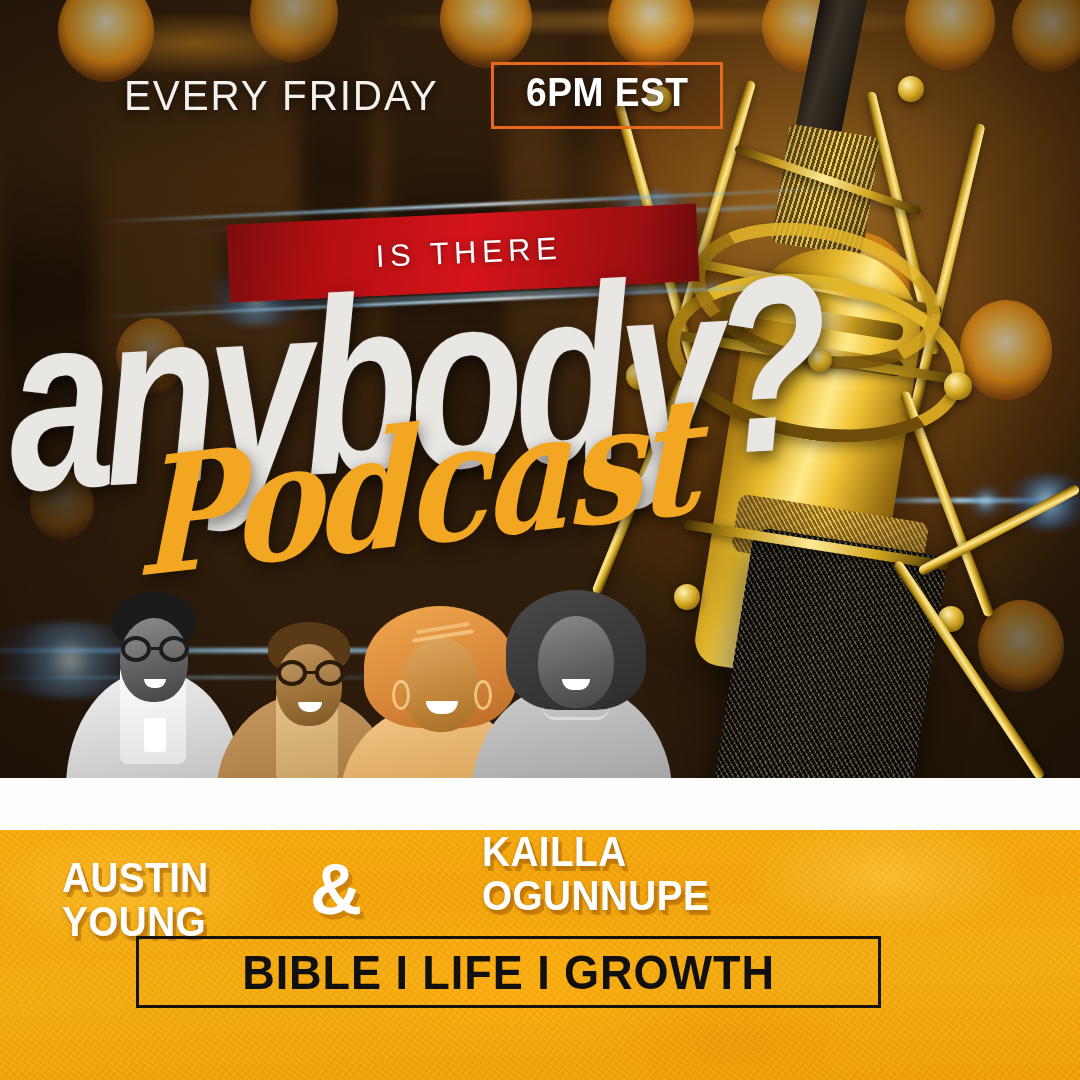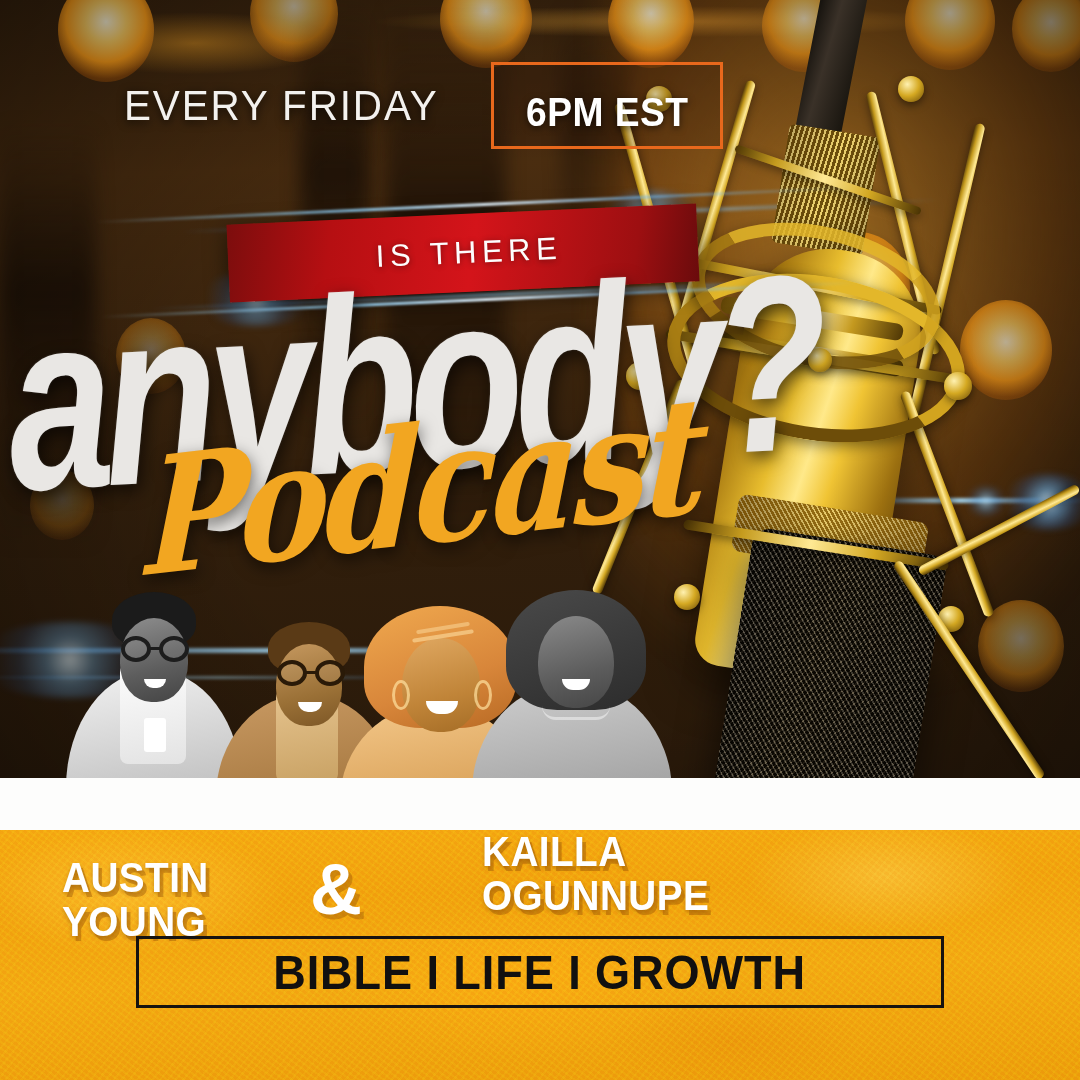--- a/index.html
+++ b/index.html
@@ -62,21 +62,21 @@
   
   .toprow{ position:absolute; left:124px; top:62px; display:flex; align-items:center; gap:32px; }
   .every-friday{
     color:#f3f1ee; font-size:43px; letter-spacing:2.0px; font-weight:400;
     font-family:"Liberation Sans", sans-serif;
     transform:scaleX(.94); transform-origin:left center;
     text-shadow:0 2px 10px rgba(0,0,0,.75);
     white-space:nowrap;
   }
   .time-box{
-    border:3px solid #e8681c; padding:25px 26px 11px;
+    border:3px solid #e8681c; padding:5px 26px 11px;
     display:flex; align-items:center; justify-content:center;
     background:rgba(40,20,8,.22);
   }
   .time-box span{
     color:#ffffff; font-size:40px; font-weight:700; letter-spacing:.5px;
     transform:scaleX(.93); display:inline-block;
     text-shadow:0 2px 8px rgba(0,0,0,.6); white-space:nowrap;
   }
 
   
@@ -226,21 +226,21 @@
     text-shadow:4px 5px 0 rgba(150,82,4,.42), 0 2px 5px rgba(110,60,2,.35);
   }
   .amp{
     position:absolute; color:#ffffff; font-weight:700; font-size:72px;
     font-family:"Liberation Sans", sans-serif;
     text-shadow:4px 5px 0 rgba(150,82,4,.40);
   }
 
   
   .tagbox{
-    position:absolute; left:136px; top:936px; width:808px; height:72px;
+    position:absolute; left:136px; top:936px; width:745px; height:72px;
     border:3px solid #171310; display:flex; align-items:center; justify-content:center;
   }
   .tagbox span{
     color:#111010; font-weight:700; font-size:49px; letter-spacing:1px;
     transform:scaleX(.92); display:inline-block; white-space:nowrap;
   }
 
   
   .social{
     position:absolute; left:0; bottom:12px; width:1080px;

